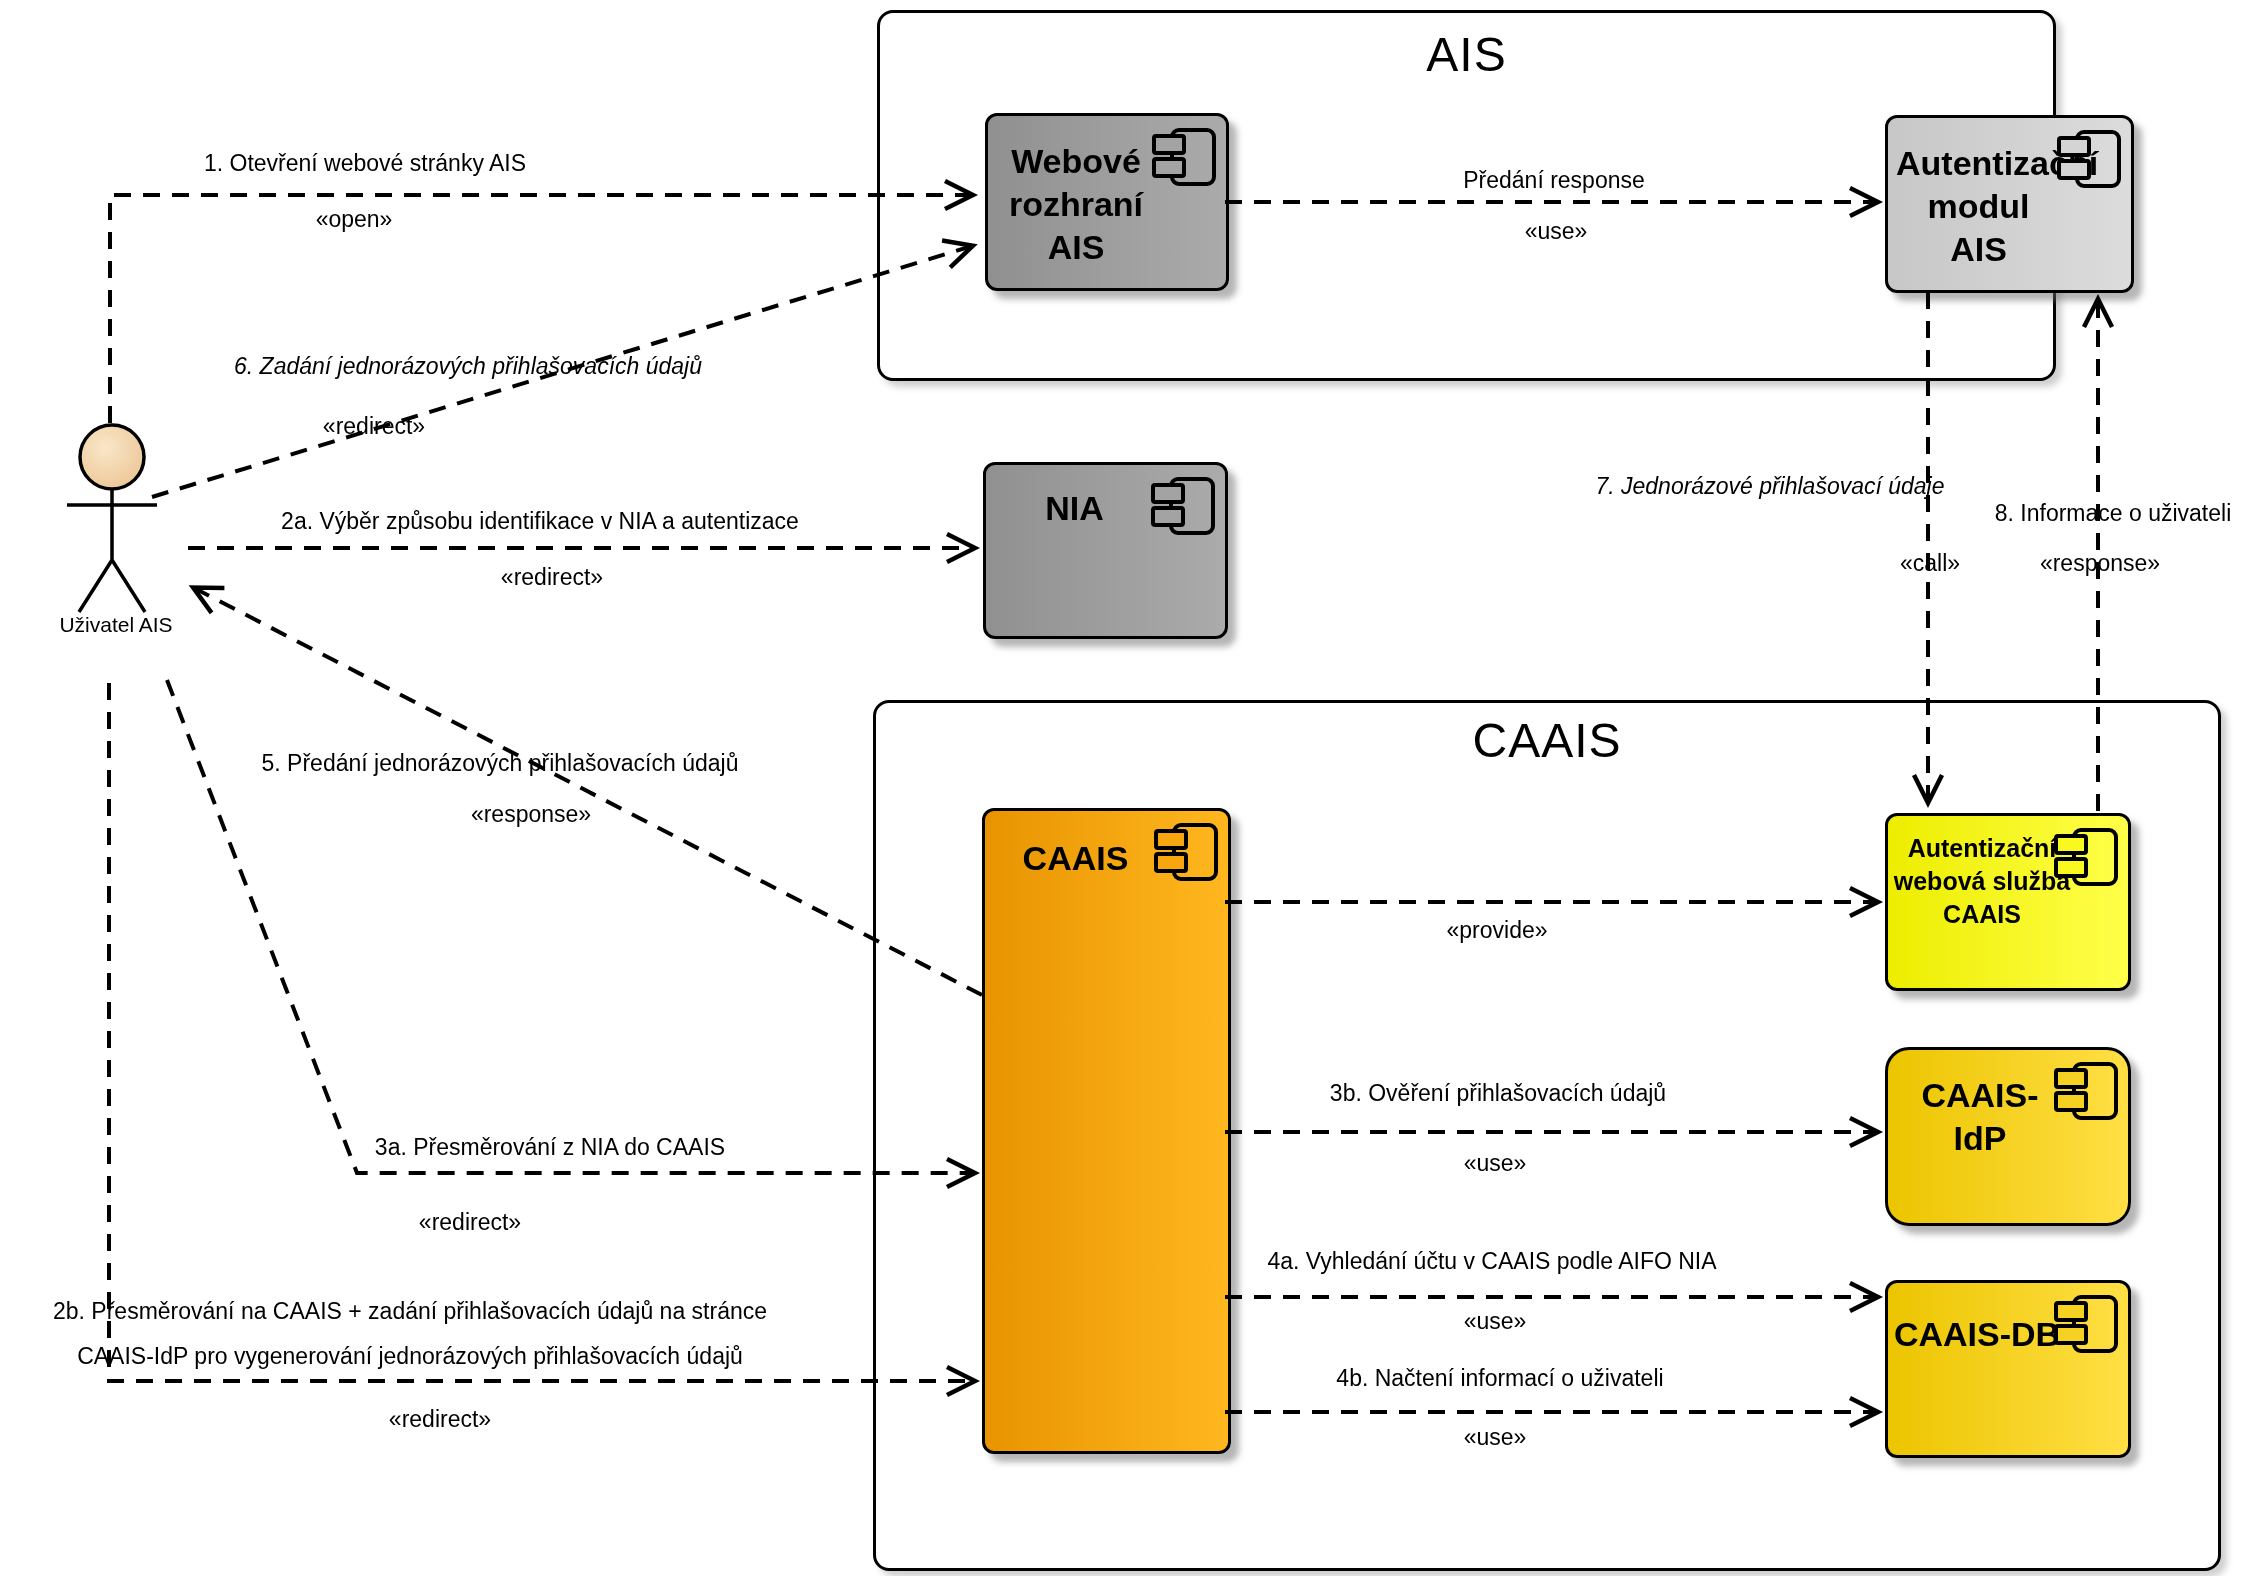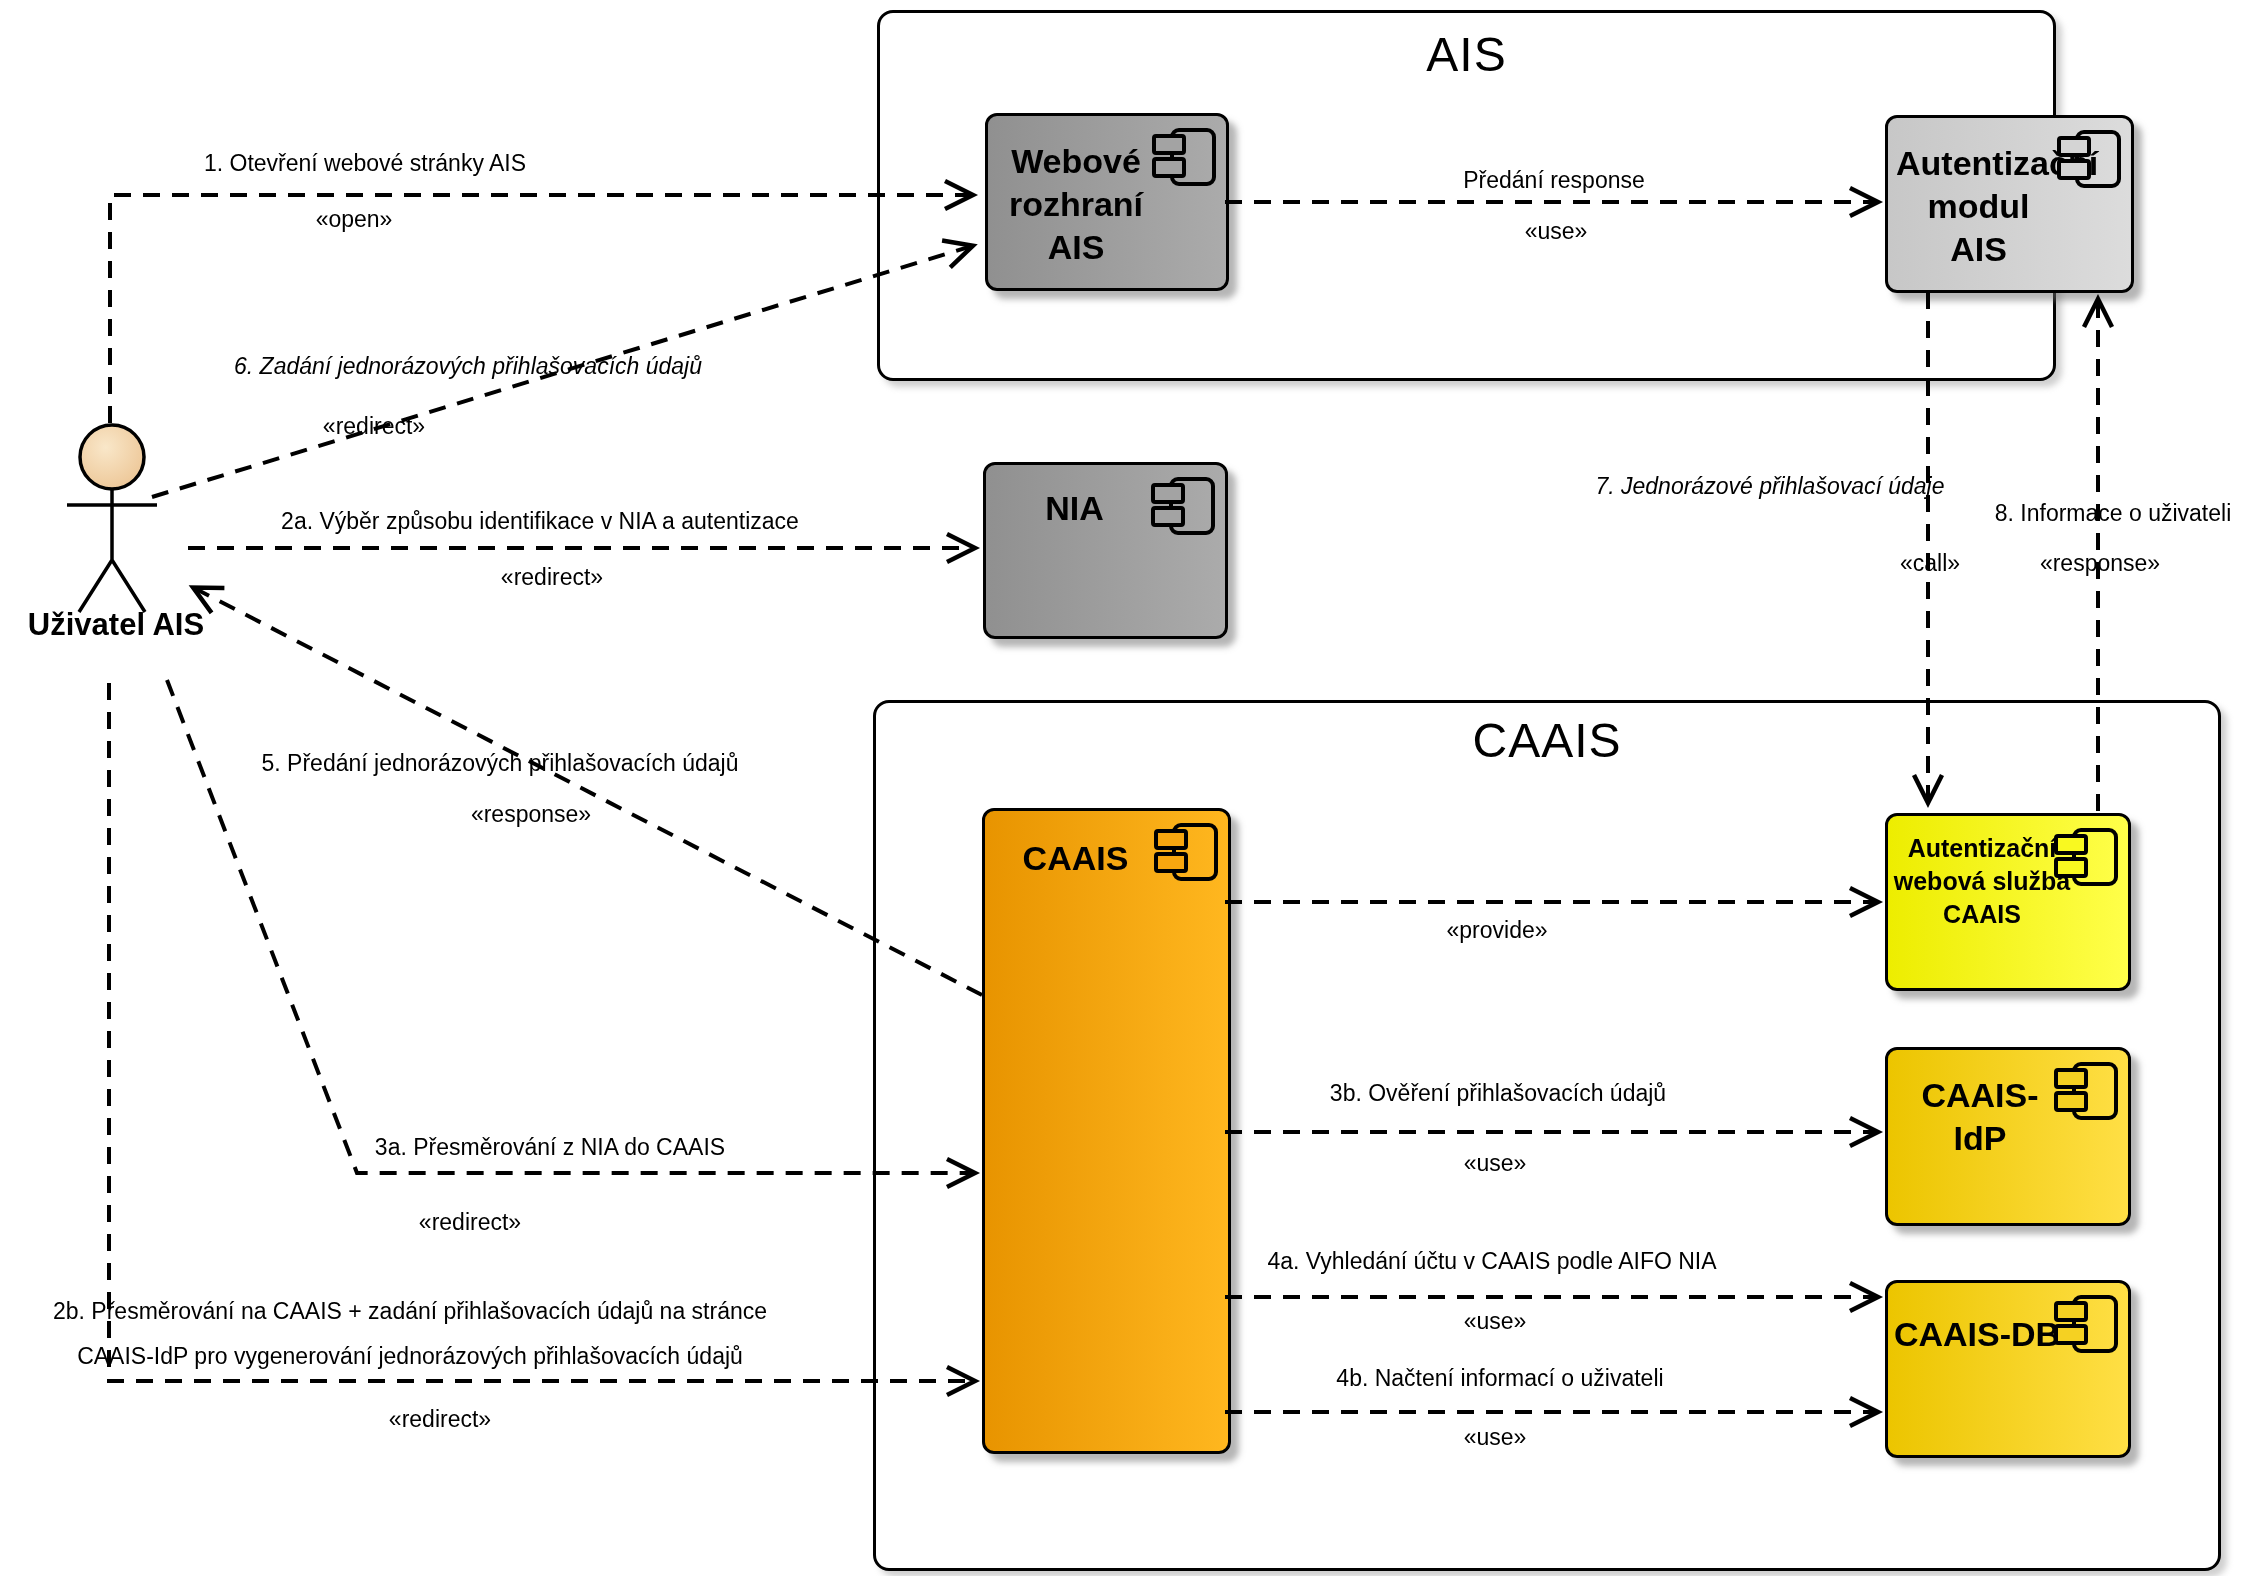--- a/index.html
+++ b/index.html
@@ -22,21 +22,21 @@
   .cicon{position:absolute;top:12px;right:10px;width:64px;height:58px;z-index:3;}
   .cicon .body{position:absolute;right:0;top:0;width:38px;height:50px;border:4px solid #000;border-radius:9px;}
   .cicon .tab{position:absolute;left:0;width:26px;height:13px;border:4px solid #000;border-radius:4px;}
   .cicon .tab.t1{top:6px;} .cicon .tab.t2{top:29px;}
   .tab-gray .tab{background:#a3a3a3;} .tab-lightgray .tab{background:#d4d4d4;}
   .tab-orange .tab{background:#f7a60f;} .tab-yellow .tab{background:#f9f920;}
   .tab-gold .tab{background:#f5d122;}
   
   .lbl{position:absolute;transform:translate(-50%,-50%);font-size:23px;white-space:nowrap;z-index:4;}
   svg.overlay{position:absolute;left:0;top:0;z-index:3;pointer-events:none;}
-  .actor-label{position:absolute;transform:translate(-50%,-50%);font-weight:bold;font-size:31px;
+  .actor-label{position:absolute;transform:translate(-50%,-50%);font-weight:normal;font-size:21px;
           white-space:nowrap;z-index:4;}
 </style>
 </head>
 <body>
 
 <div id="canvas">
 
   <div class="container-box" style="left:877px;top:10px;width:1173px;height:365px;">
     <div class="container-title" style="top:14px;">AIS</div>
   </div>
@@ -96,21 +96,21 @@
       <div>webová služba</div>
       <div>CAAIS</div>
     </div>
     <div class="cicon tab-yellow">
       <div class="body"></div>
         <div class="tab t1"></div>
         <div class="tab t2"></div>
     </div>
   </div>
 
-  <div class="comp grad-gold" style="left:1885px;top:1047px;width:240px;height:173px;">
+  <div class="comp grad-gold" style="left:1885px;top:1047px;width:240px;height:173px;border-radius:24px;">
     <div class="comp-label" style="padding:24px 64px 0 8px;">
       <div>CAAIS-IdP</div>
     </div>
     <div class="cicon tab-gold">
       <div class="body"></div>
         <div class="tab t1"></div>
         <div class="tab t2"></div>
     </div>
   </div>
 

